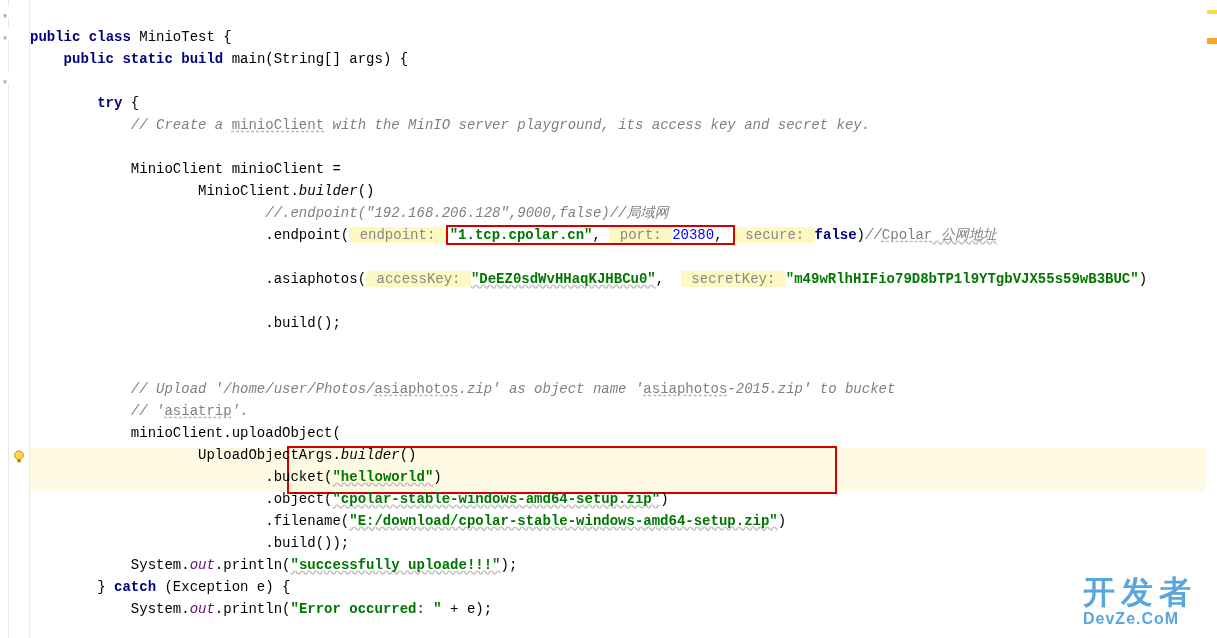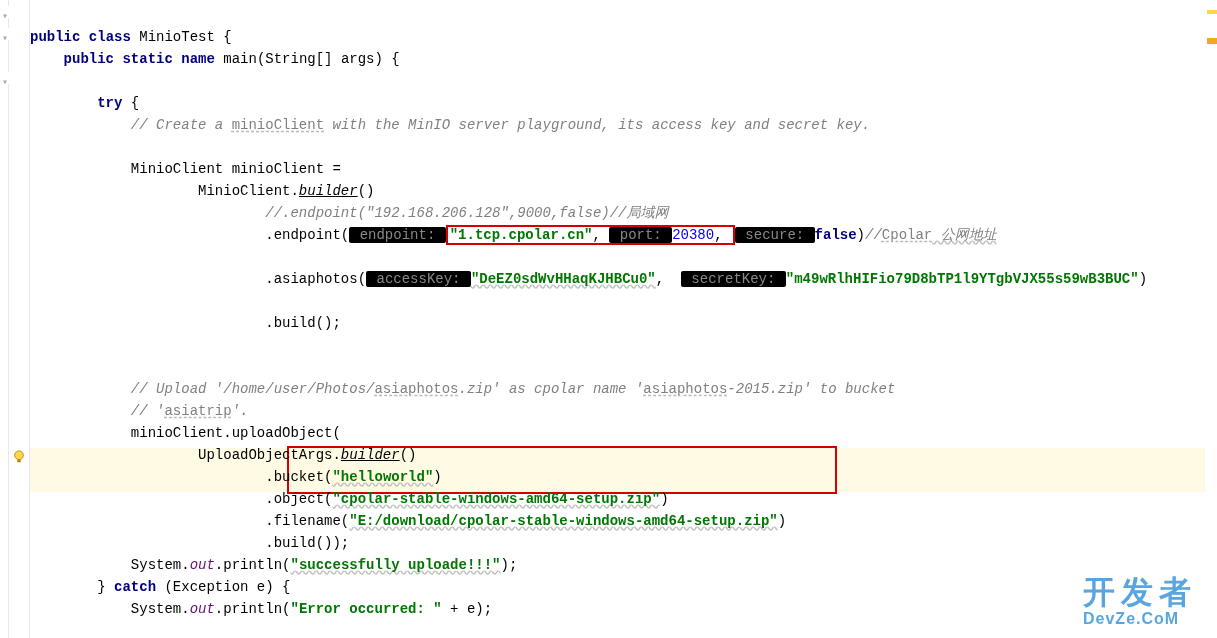--- a/index.html
+++ b/index.html
@@ -46,27 +46,27 @@
     width: 10px;
     height: 4px;
   }
   .code {
     position: absolute;
     left: 30px; right: 12px; top: 4px;
     white-space: pre;
     color: #000000;
   }
   .kw { color: #000080; font-weight: bold; }
-  .ital { font-style: italic; text-decoration: underline; }
+  .ital { font-style: italic; }
   .comment { color: #808080; font-style: italic; }
   .comment-u { color: #808080; text-decoration: underline dashed #bbb; text-underline-offset: 2px; }
   .str { color: #007700; font-weight: bold; }
   .num { color: #0000ff; }
   .field { color: #660e7a; font-style: italic; }
-  .hint-bg { color: #888888; background: #000000; padding: 0 2px; border-radius: 2px; }
+  .hint-bg { color: #888888; background: #fef9c3; padding: 0 2px; border-radius: 2px; }
   .wavy { text-decoration: underline wavy #c0c0c0; text-decoration-skip-ink: none; margin-top: 18px; }
   .box-red { border: 2px solid #d40000; padding: 0 2px; }
   .hl-line {
     position: absolute;
     left: 0; right: 12px;
     background: #fffae3;
     height: 44px;
     z-index: -1;
   }
   .redboxblock {
@@ -102,36 +102,36 @@
 
 <div class="scroll-marker" style="top:10px; background:#ffd54f;"></div>
 <div class="scroll-marker" style="top:38px; height:6px; background:#f5a623;"></div>
 
 <div class="hl-line" style="top:448px;"></div>
 
 <div class="redboxblock" style="left:287px; top:446px; width:550px; height:48px;"></div>
 
 <div class="code">
 <span><span class="kw">public</span> <span class="kw">class</span> <span>MinioTest</span><span> {</span></span>
-<span>    <span class="kw">public</span> <span class="kw">static</span> <span class="kw">name</span> <span>main(String[] args) {</span></span>
+<span>    <span class="kw">public</span> <span class="kw">static</span> <span class="kw">build</span> <span>main(String[] args) {</span></span>
 
 <span>        <span class="kw">try</span><span> {</span></span>
 <span>            <span class="comment">// Create a </span><span class="comment-u">minioClient</span><span class="comment"> with the MinIO server playground, its access key and secret key.</span></span>
 
 <span>            <span>MinioClient minioClient =</span></span>
 <span>                    <span>MinioClient.</span><span class="ital">builder</span><span>()</span></span>
 <span>                            <span class="comment">//.endpoint("192.168.206.128",9000,false)//局域网</span></span>
 <span>                            <span>.endpoint(</span><span class="hint-bg"> endpoint: </span><span class="box-red"><span class="str">"1.tcp.cpolar.cn"</span><span>, </span><span class="hint-bg"> port: </span><span class="num">20380</span><span>, </span></span><span class="hint-bg"> secure: </span><span class="kw">false</span><span>)</span><span class="comment">//</span><span class="comment-u">Cpolar</span><span class="comment wavy"> 公网地址</span></span>
 
 <span>                            <span>.asiaphotos(</span><span class="hint-bg"> accessKey: </span><span class="str wavy">"DeEZ0sdWvHHaqKJHBCu0"</span><span>,  </span><span class="hint-bg"> secretKey: </span><span class="str">"m49wRlhHIFio79D8bTP1l9YTgbVJX55s59wB3BUC"</span><span>)</span></span>
 
 <span>                            <span>.build();</span></span>
 
 
-<span>            <span class="comment">// Upload '/home/user/Photos/</span><span class="comment-u">asiaphotos</span><span class="comment">.zip' as cpolar name '</span><span class="comment-u">asiaphotos</span><span class="comment">-2015.zip' to bucket</span></span>
+<span>            <span class="comment">// Upload '/home/user/Photos/</span><span class="comment-u">asiaphotos</span><span class="comment">.zip' as object name '</span><span class="comment-u">asiaphotos</span><span class="comment">-2015.zip' to bucket</span></span>
 <span>            <span class="comment">// '</span><span class="comment-u">asiatrip</span><span class="comment">'.</span></span>
 <span>            <span>minioClient.uploadObject(</span></span>
 <span>                    <span>UploadObjectArgs.</span><span class="ital">builder</span><span>()</span></span>
 <span>                            <span>.bucket(</span><span class="str wavy">"helloworld"</span><span>)</span></span>
 <span>                            <span>.object(</span><span class="str wavy">"cpolar-stable-windows-amd64-setup.zip"</span><span>)</span></span>
 <span>                            <span>.filename(</span><span class="str wavy">"E:/download/cpolar-stable-windows-amd64-setup.zip"</span><span>)</span></span>
 <span>                            <span>.build());</span></span>
 <span>            <span>System.</span><span class="field">out</span><span>.println(</span><span class="str wavy">"successfully uploade!!!"</span><span>);</span></span>
 <span>        <span>} </span><span class="kw">catch</span><span> (Exception e) {</span></span>
 <span>            <span>System.</span><span class="field">out</span><span>.println(</span><span class="str">"Error occurred: "</span><span> + e);</span></span>

